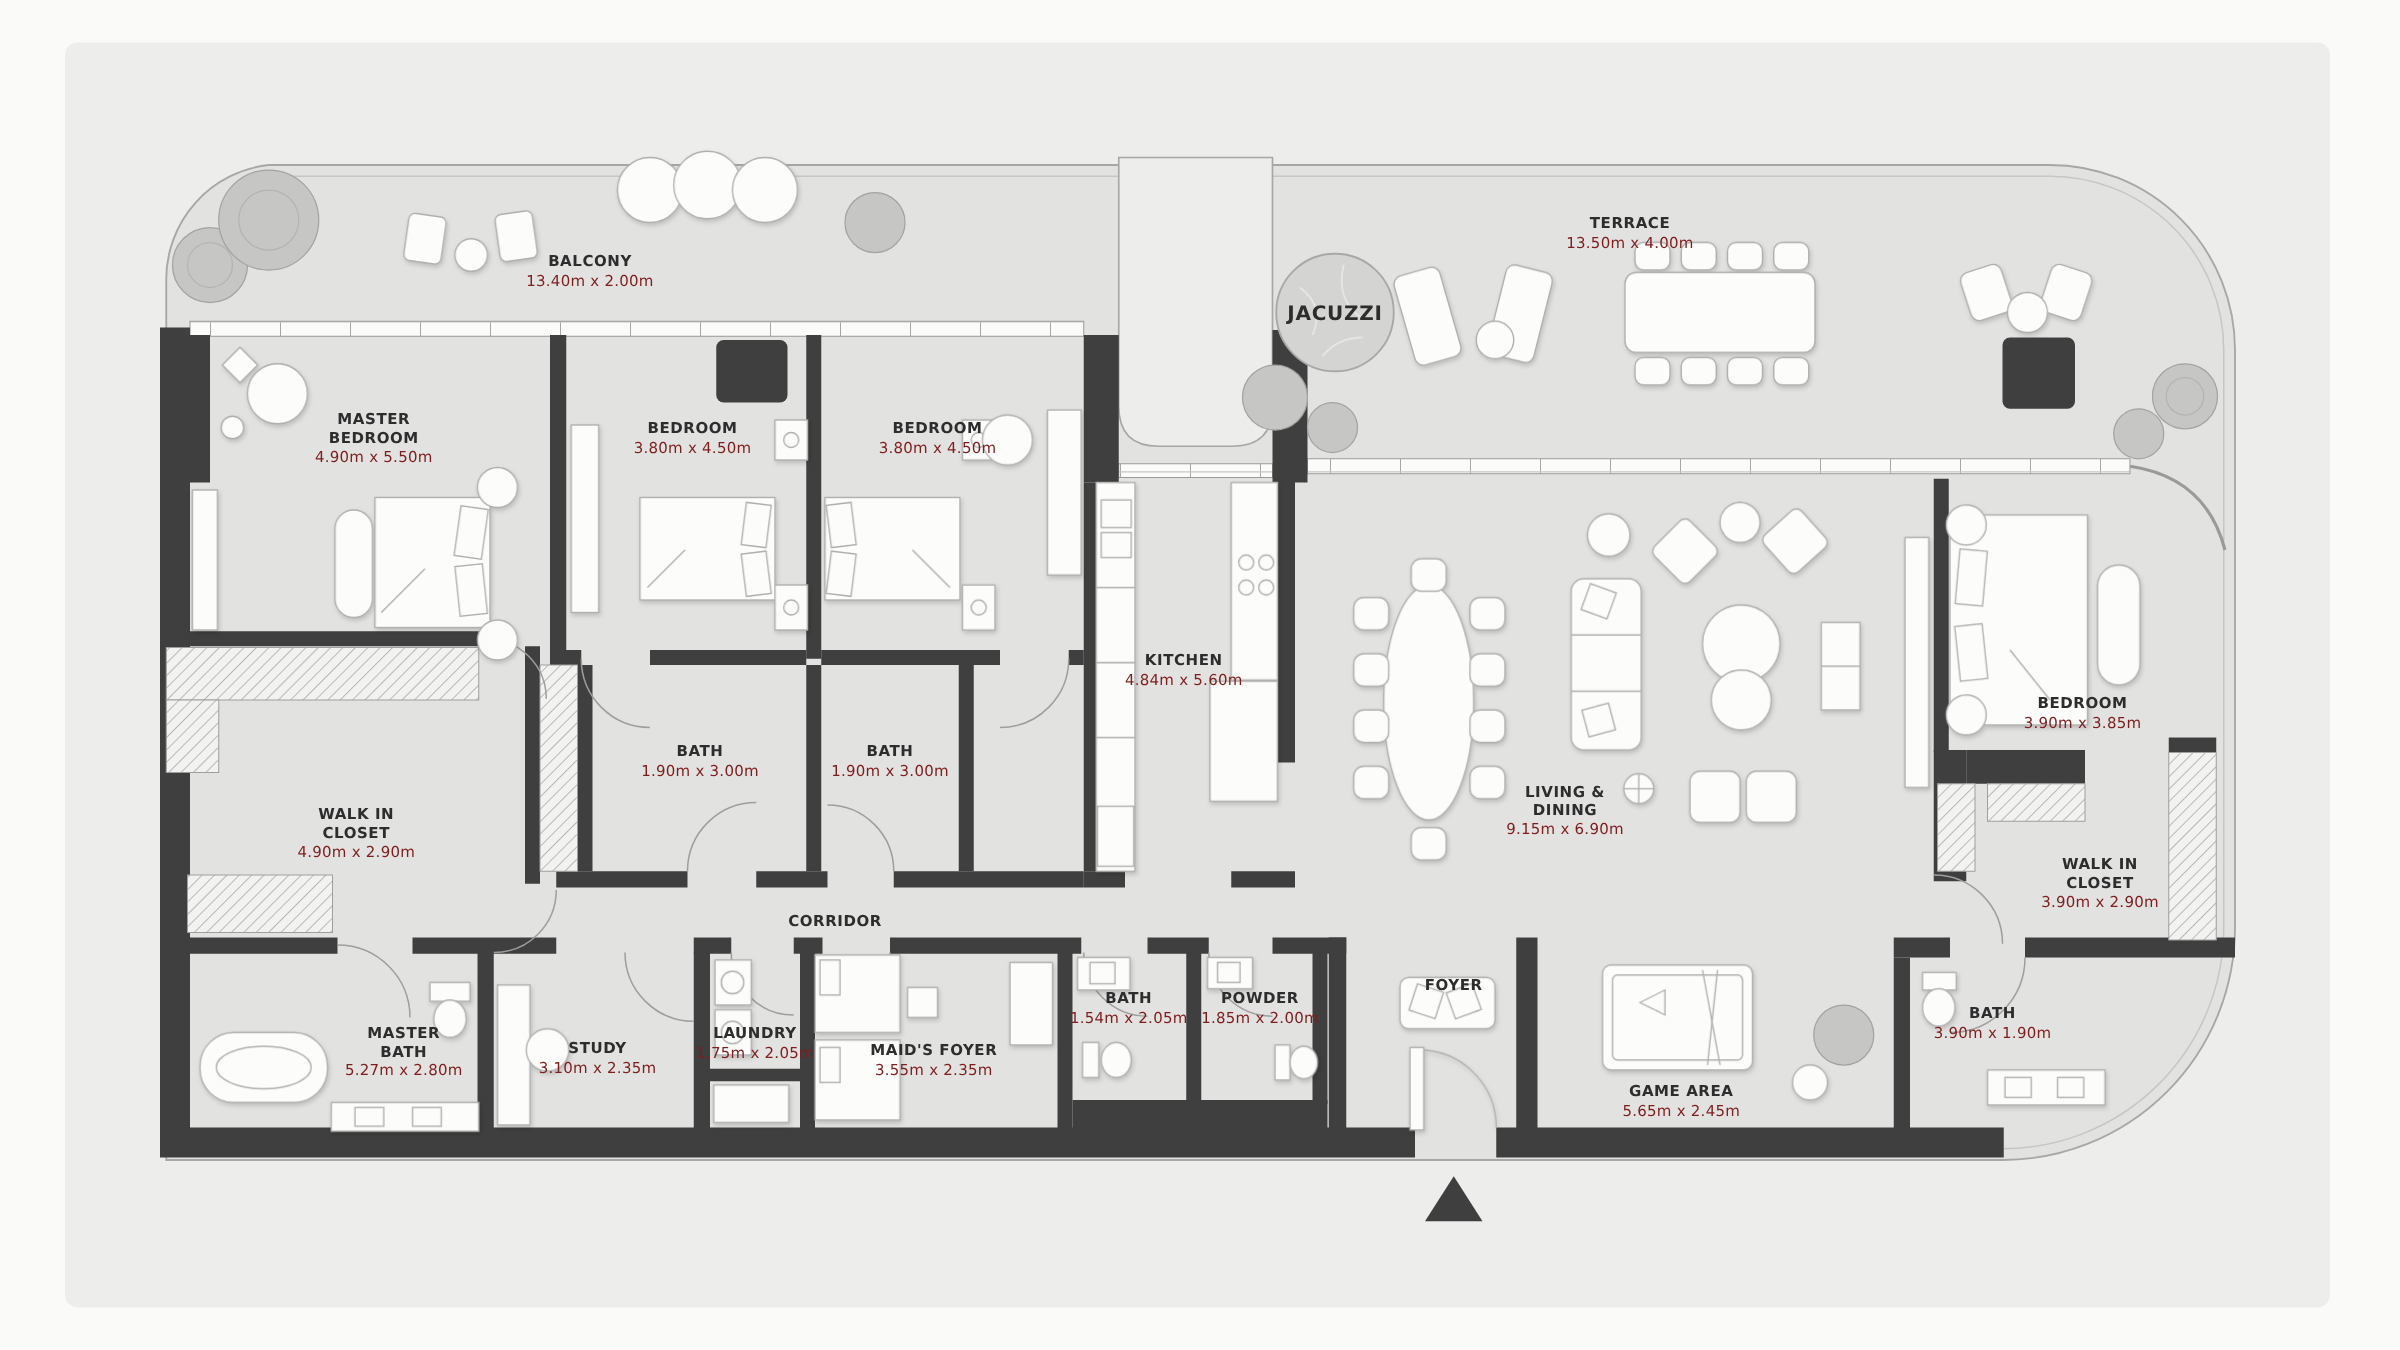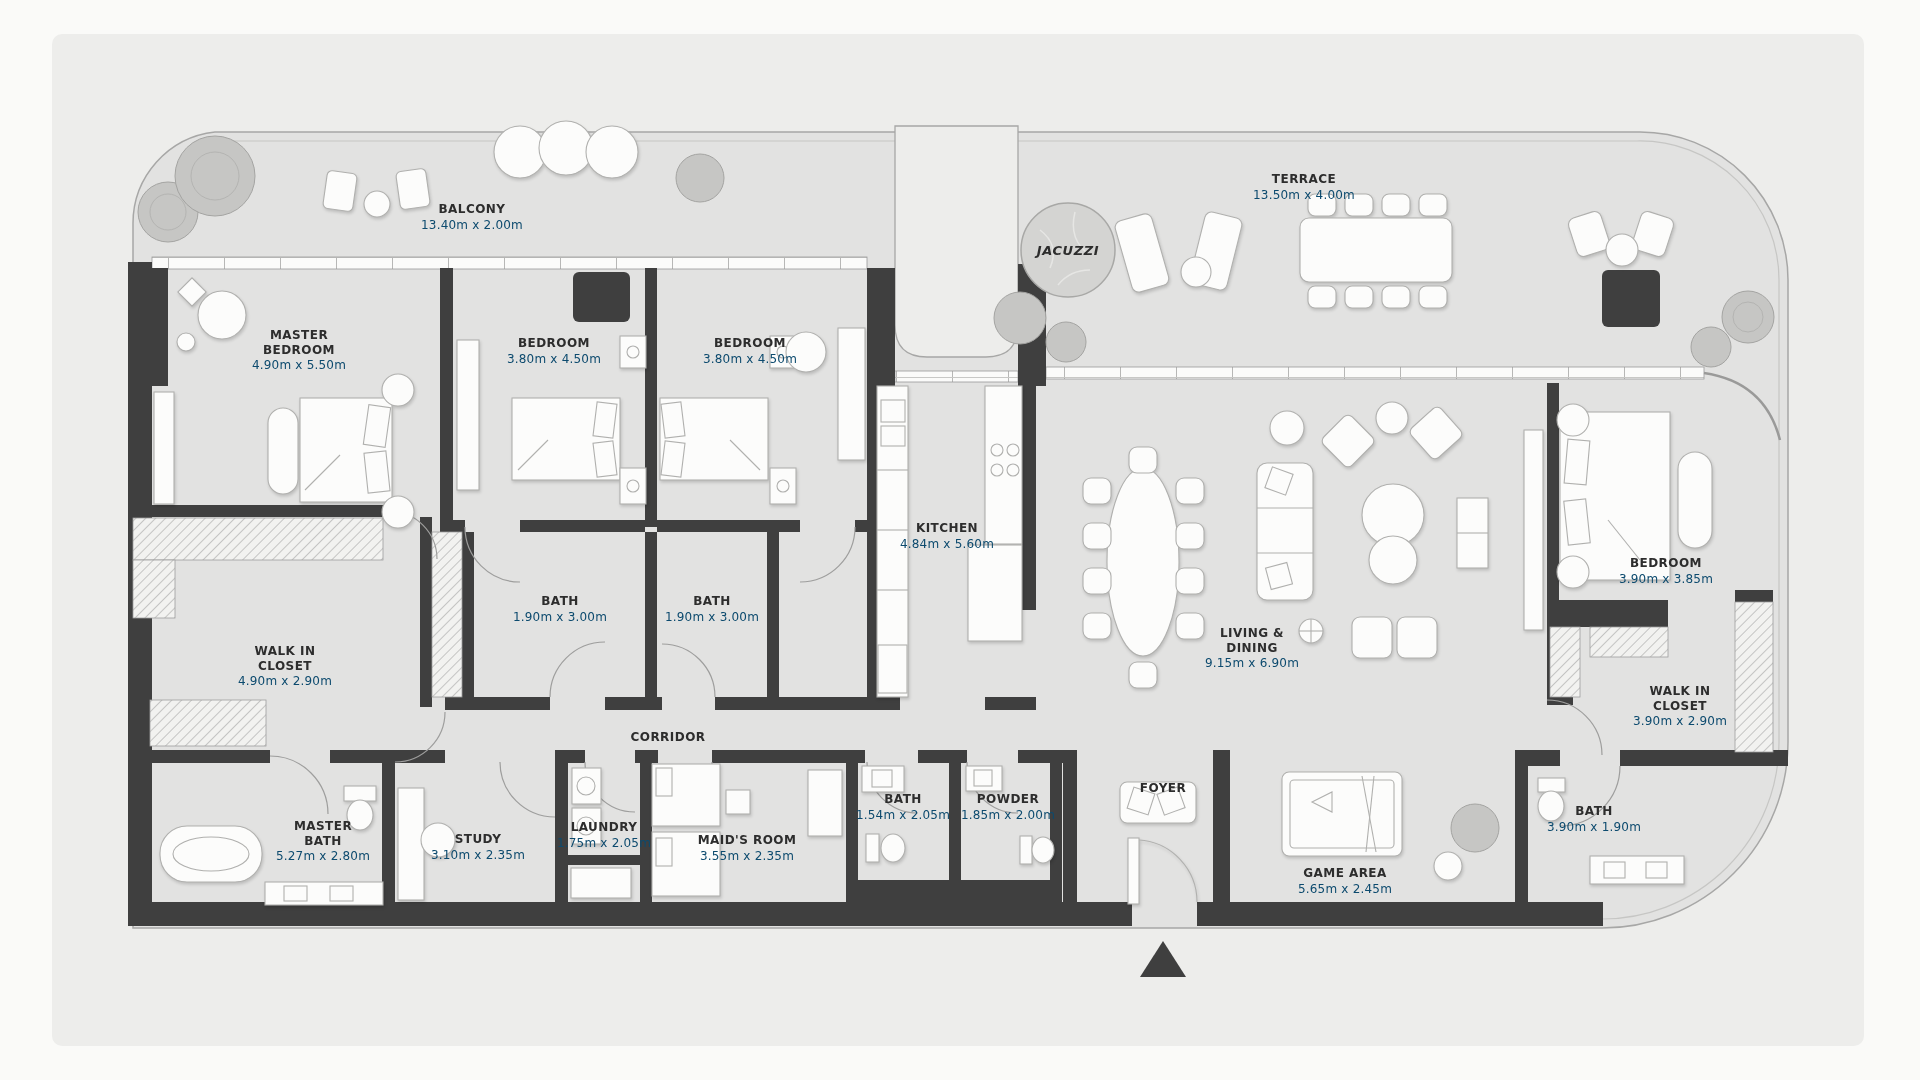--- a/index.html
+++ b/index.html
@@ -2,23 +2,23 @@
 <html><head>
 <meta charset="utf-8">
 <style>
   html,body{margin:0;padding:0;background:#fafaf8;width:1920px;height:1080px;overflow:hidden;
             font-family:"DejaVu Sans","Liberation Sans",sans-serif;}
   .stage{position:relative;width:1920px;height:1080px;}
   .panel{position:absolute;left:52px;top:34px;width:1812px;height:1012px;background:#ededeb;border-radius:10px;}
   svg.plan{position:absolute;left:0;top:0;}
   .room-label{position:absolute;transform:translate(-50%,-50%);text-align:center;pointer-events:none;}
   .room-name{font-size:12px;font-weight:bold;color:#2d2d2d;letter-spacing:.45px;line-height:1.22;}
-  .room-dims{font-size:12px;color:#0c4a6e;letter-spacing:.2px;line-height:1.25;margin-top:1px;}
+  .room-dims{font-size:12px;color:#7f1d1d;letter-spacing:.2px;line-height:1.25;margin-top:1px;}
   .room-dims:empty{display:none;}
-  .lbl-sm .room-name{font-size:13px;letter-spacing:.6px;font-style:italic;}
+  .lbl-sm .room-name{font-size:16px;letter-spacing:.6px;}
 </style>
 </head>
 <body>
 <div class="stage">
 
 <div class="panel"></div>
 
 <svg class="plan" width="1920" height="1080" viewBox="0 0 1920 1080">
   <defs>
     <pattern id="hatch" width="7" height="7" patternTransform="rotate(45)" patternUnits="userSpaceOnUse">
@@ -423,21 +423,21 @@
   </div>
   <div class="room-label" style="left:478px;top:847px;width:150px">
     <div class="room-name">STUDY</div>
     <div class="room-dims">3.10m x 2.35m</div>
   </div>
   <div class="room-label" style="left:604px;top:835px;width:140px">
     <div class="room-name">LAUNDRY</div>
     <div class="room-dims">1.75m x 2.05m</div>
   </div>
   <div class="room-label" style="left:747px;top:848px;width:160px">
-    <div class="room-name">MAID'S ROOM</div>
+    <div class="room-name">MAID'S FOYER</div>
     <div class="room-dims">3.55m x 2.35m</div>
   </div>
   <div class="room-label" style="left:903px;top:807px;width:140px">
     <div class="room-name">BATH</div>
     <div class="room-dims">1.54m x 2.05m</div>
   </div>
   <div class="room-label" style="left:1008px;top:807px;width:150px">
     <div class="room-name">POWDER</div>
     <div class="room-dims">1.85m x 2.00m</div>
   </div>

